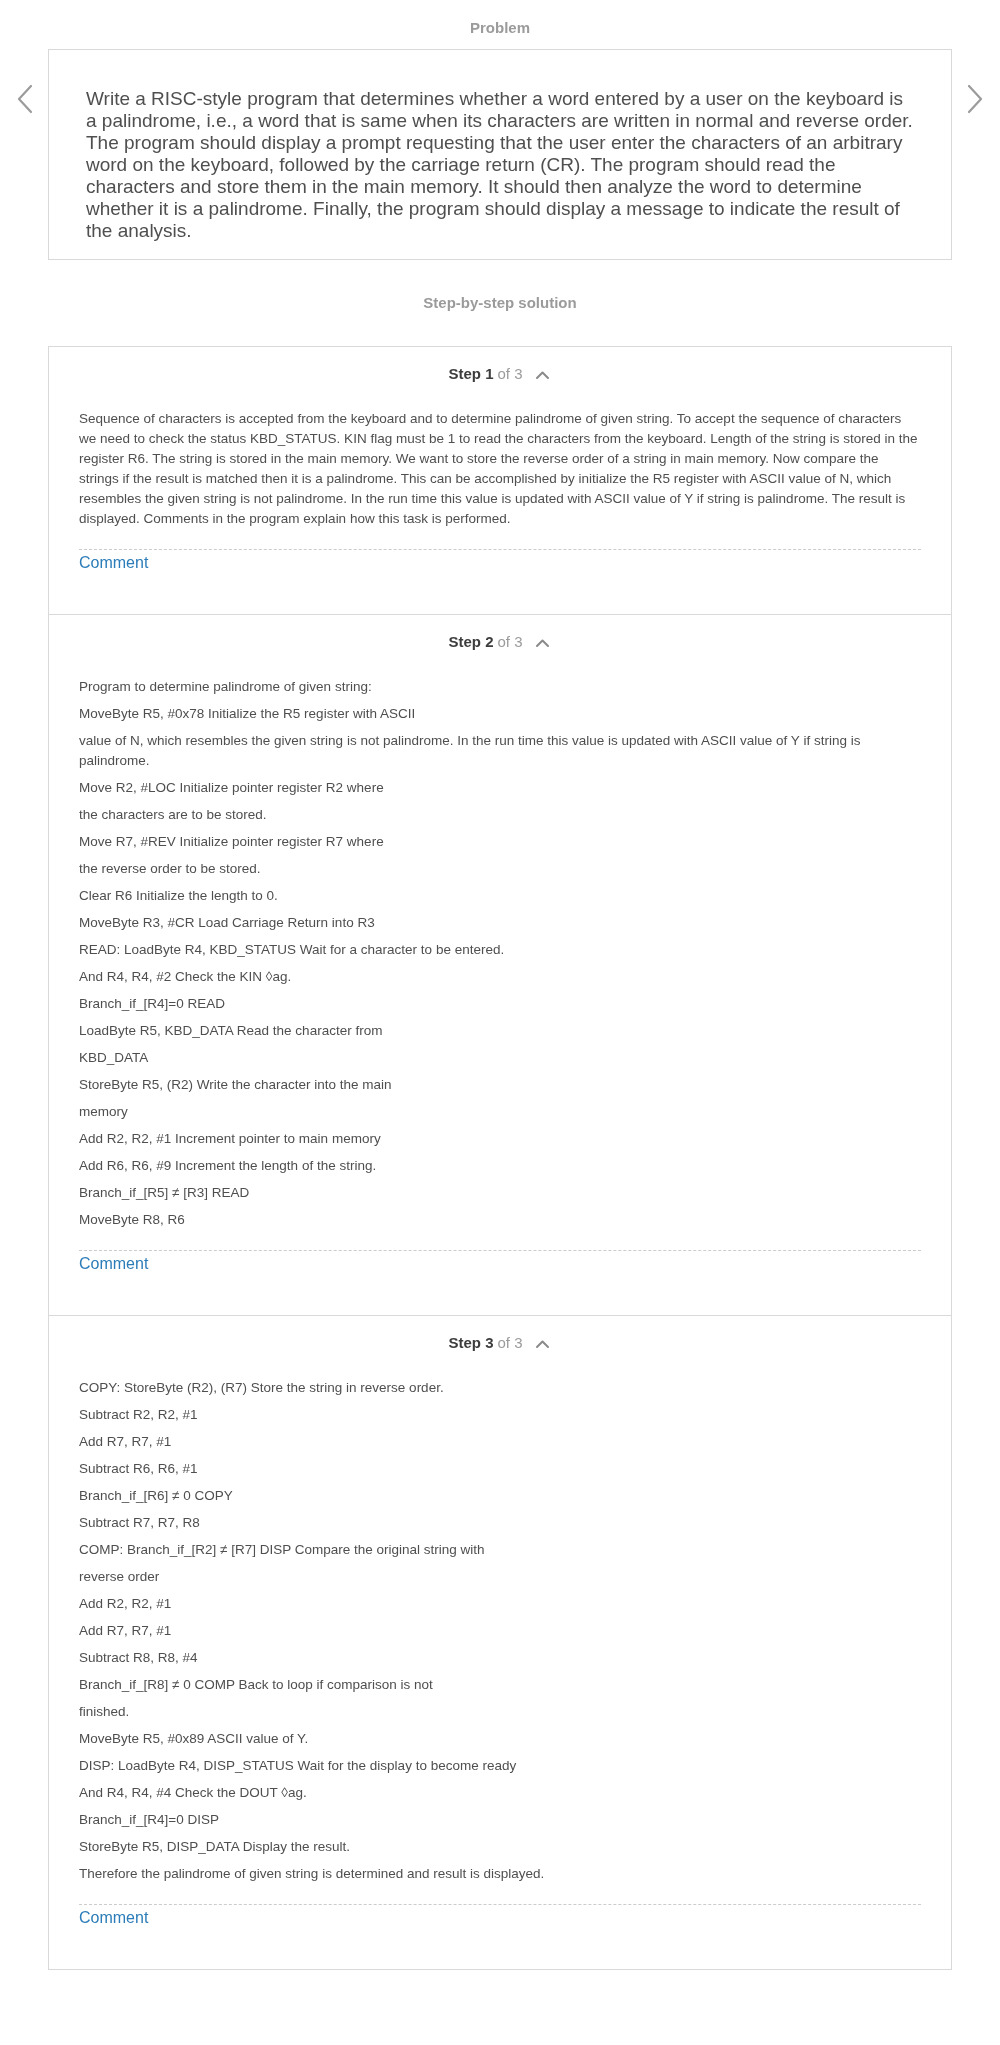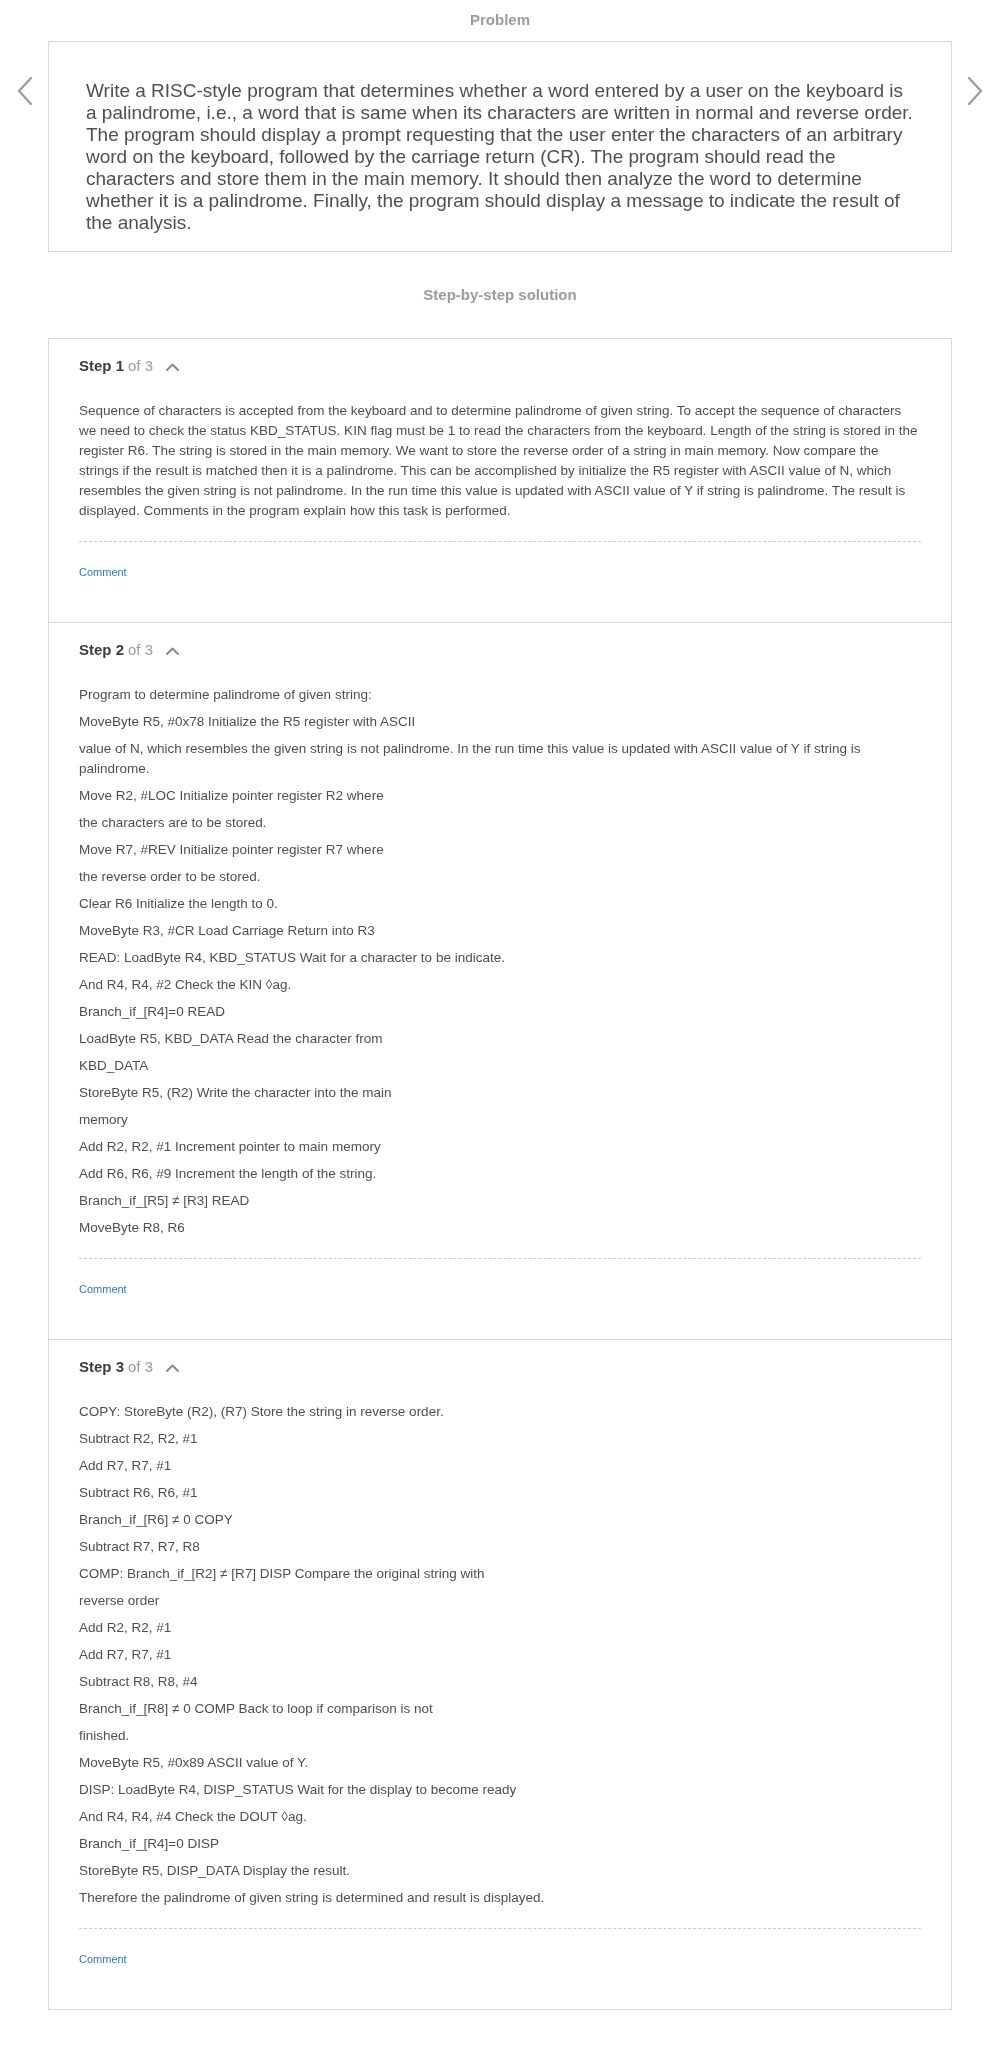--- a/index.html
+++ b/index.html
@@ -3,41 +3,41 @@
 <meta charset="utf-8">
 <style>
   :root{
     --heading:#9b9b9b; --text:#4f4f4f; --steplabel:#3d3d3d;
     --border:#d9d9d9; --dashed:#cccccc; --link:#2b7cb8; --chevron:#9b9b9b; --caret:#8a8a8a;
   }
   *{box-sizing:border-box;}
   body{margin:0;background:#ffffff;font-family:"Liberation Sans",sans-serif;color:var(--text);}
   .page{width:1000px;margin:0 auto;padding-bottom:15px;}
   .section-title{margin:0;text-align:center;font-size:15px;font-weight:bold;color:var(--heading);}
-  .problem-title{padding-top:11px;}
+  .problem-title{padding-top:19px;}
   .solution-title{margin-top:34px;}
   .problem-wrap{position:relative;}
   .card{margin:0 48px;background:#fff;border:1px solid var(--border);}
   .problem-card{margin-top:13px;padding:31px 30px 10px;}
   .problem-card p{margin:7px;font-size:19px;line-height:22px;}
   .nav-btn{position:absolute;top:30px;background:none;border:none;padding:4px;cursor:pointer;line-height:0;}
   .nav-btn.prev{left:9px;}
   .nav-btn.next{right:9px;}
   .step-card{padding:18px 30px 42px;}
   .step-card + .step-card{margin-top:-1px;}
   .first-step{margin-top:35px;}
-  .step-header{text-align:left;font-size:15px;line-height:18px;}
+  .step-header{text-align:center;font-size:15px;line-height:18px;}
   .step-label{font-weight:bold;color:var(--steplabel);}
   .step-of{color:var(--heading);margin-left:4px;}
   .collapse-btn{background:none;border:none;padding:0 2px;margin-left:10px;cursor:pointer;vertical-align:-1px;line-height:0;}
   .step-body{margin-top:26px;font-size:13.5px;}
   .step-body p{margin:0 0 7px;line-height:20px;}
   .step-body p:last-child{margin-bottom:0;}
   .dashed-divider{border:none;border-top:1px dashed var(--dashed);margin:20px 0 0;}
-  .comment-link{display:inline-block;margin-top:24px;font-size:11px;color:var(--link);text-decoration:none;cursor:pointer;text-align:right;}
+  .comment-link{display:inline-block;margin-top:4px;font-size:16px;color:var(--link);text-decoration:none;cursor:pointer;text-align:right;}
 </style>
 </head>
 <body>
 
 <div class="page">
 
   <h2 class="section-title problem-title">Problem</h2>
 
   <div class="problem-wrap">
     <button class="nav-btn prev">
@@ -81,21 +81,21 @@
     <div class="step-body">
         <p>Program to determine palindrome of given string:</p>
         <p>MoveByte R5, #0x78 Initialize the R5 register with ASCII</p>
         <p>value of N, which resembles the given string is not palindrome. In the run time this value is updated with ASCII value of Y if string is palindrome.</p>
         <p>Move R2, #LOC Initialize pointer register R2 where</p>
         <p>the characters are to be stored.</p>
         <p>Move R7, #REV Initialize pointer register R7 where</p>
         <p>the reverse order to be stored.</p>
         <p>Clear R6 Initialize the length to 0.</p>
         <p>MoveByte R3, #CR Load Carriage Return into R3</p>
-        <p>READ: LoadByte R4, KBD_STATUS Wait for a character to be indicate.</p>
+        <p>READ: LoadByte R4, KBD_STATUS Wait for a character to be entered.</p>
         <p>And R4, R4, #2 Check the KIN ◊ag.</p>
         <p>Branch_if_[R4]=0 READ</p>
         <p>LoadByte R5, KBD_DATA Read the character from</p>
         <p>KBD_DATA</p>
         <p>StoreByte R5, (R2) Write the character into the main</p>
         <p>memory</p>
         <p>Add R2, R2, #1 Increment pointer to main memory</p>
         <p>Add R6, R6, #9 Increment the length of the string.</p>
         <p>Branch_if_[R5] ≠ [R3] READ</p>
         <p>MoveByte R8, R6</p>

